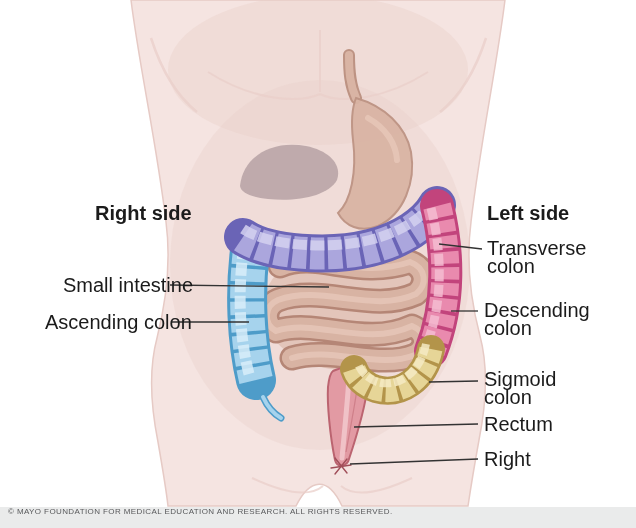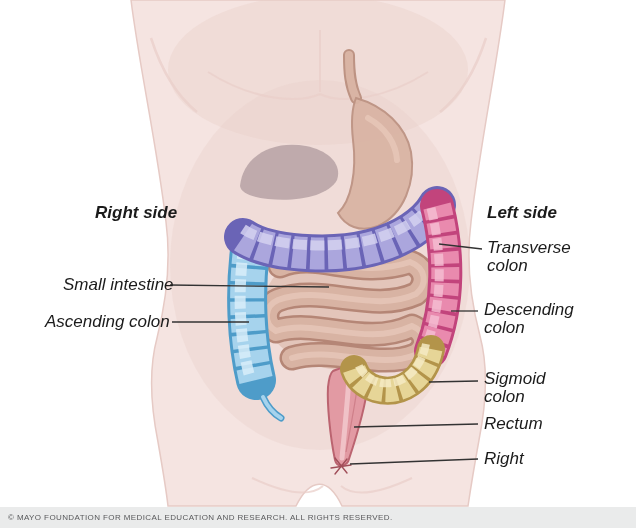--- a/index.html
+++ b/index.html
@@ -1,21 +1,21 @@
 <!DOCTYPE html>
 <html style="--torso-fill: #f5e4e1; --torso-edge: #e6cac5; --skin-shading: #e9cfc9; --organ-shadow: #6f5a63; --stomach-fill: #d9b4a4; --stomach-edge: #bd9383; --small-intestine-fill: #d8b3a3; --small-intestine-edge: #b58676; --small-intestine-highlight: #e9cbbc; --ascending-fill: #a6d3ed; --ascending-edge: #4e9cc9; --ascending-highlight: #d8edf9; --transverse-fill: #aba6dd; --transverse-edge: #6a64b6; --transverse-highlight: #d4d1f0; --descending-fill: #e98aae; --descending-edge: #c2447c; --descending-highlight: #f5bcd1; --sigmoid-fill: #e6d597; --sigmoid-edge: #b3944a; --sigmoid-highlight: #f4eac3; --rectum-fill: #e29aa3; --rectum-edge: #bb6470; --rectum-highlight: #f2c6cb; --leader-line: #333333; --label-text: #1b1b1b; --footer-bg: #eaebeb; --footer-text: #58595b;"><head>
 <meta charset="utf-8">
 <style>
   html,body{margin:0;padding:0;background:#fff;}
   body{font-family:"Liberation Sans",sans-serif;}
   #stage{position:relative;width:636px;height:528px;background:#fff;overflow:hidden;}
   #anatomy{position:absolute;left:0;top:0;}
-  .label{position:absolute;font-size:17px;line-height:18px;color:var(--label-text,#1b1b1b);font-style:italic;}
+  .label{position:absolute;font-size:20px;line-height:18px;color:var(--label-text,#1b1b1b);}
   .label.bold{font-weight:bold;}
-  #footer{position:absolute;left:0;right:0;bottom:0;height:21px;background:var(--footer-bg,#eaebeb);display:flex;align-items:center;}
+  #footer{position:absolute;left:0;right:0;bottom:0;height:21px;background:var(--footer-bg,#eaebeb);display:flex;}
   #footer span{font-size:8px;letter-spacing:.4px;color:var(--footer-text,#58595b);padding-left:8px;white-space:nowrap;}
 
   
   .torso{fill:var(--torso-fill,#f5e4e1);stroke:var(--torso-edge,#e6cac5);stroke-width:1.5;}
   .wash{fill:var(--skin-shading,#e9cfc9);}
   .skin-line{fill:none;stroke:var(--skin-shading,#e9cfc9);opacity:.75;}
   .organ-shadow{fill:var(--organ-shadow,#6f5a63);opacity:.38;}
   .stomach{fill:var(--stomach-fill,#d9b4a4);stroke:var(--stomach-edge,#bd9383);stroke-width:2;opacity:.95;}
   .eso-u{fill:none;stroke:var(--stomach-edge,#bd9383);stroke-width:12;stroke-linecap:round;}
   .eso-b{fill:none;stroke:var(--stomach-fill,#d9b4a4);stroke-width:8;stroke-linecap:round;}

